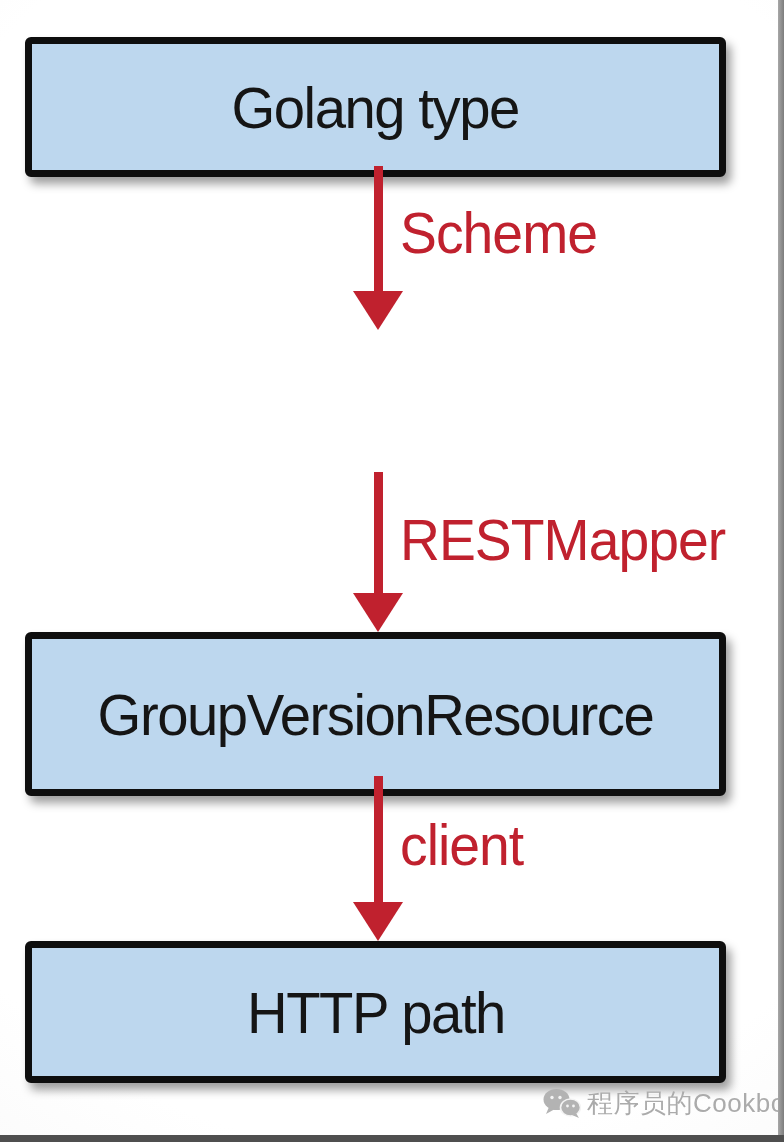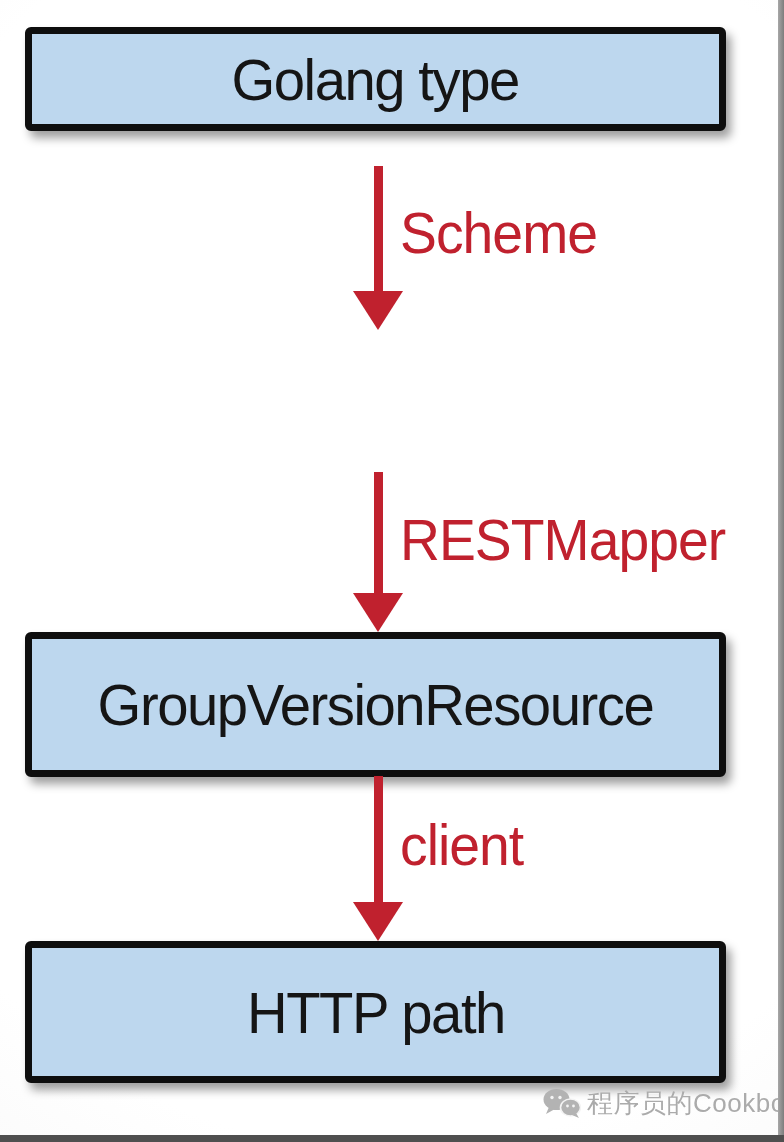--- a/index.html
+++ b/index.html
@@ -31,23 +31,23 @@
     justify-content: center;
   }
   .node-label {
     font-size: 58px;
     font-weight: 500;
     letter-spacing: -1.5px;
     color: #151515;
     white-space: nowrap;
     transform: scaleX(0.97);
   }
-  #node-0 { top: 27px;  height: 104px; }
+  #node-0 { top: 37px;  height: 140px; }
   #node-1 { top: 330px; height: 143px; }
-  #node-2 { top: 632px; height: 145px; }
+  #node-2 { top: 632px; height: 164px; }
   #node-3 { top: 941px; height: 142px; align-items: center; }
 
   
   .arrow-shaft {
     position: absolute;
     left: 374px;
     width: 9px;
     background: #c0212e;
   }
   .arrow-head {

